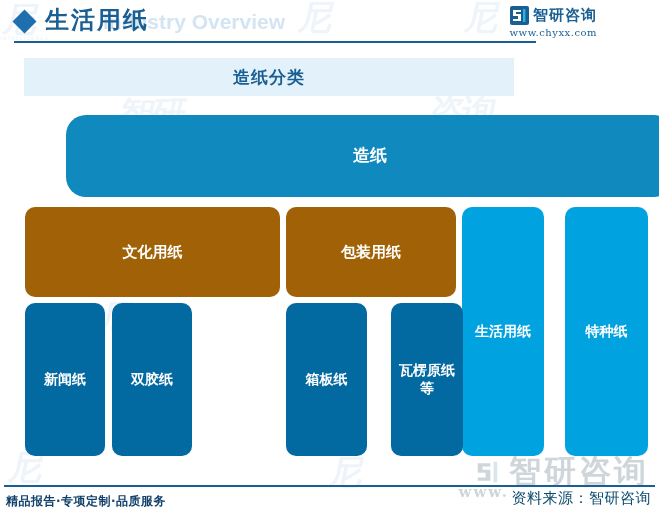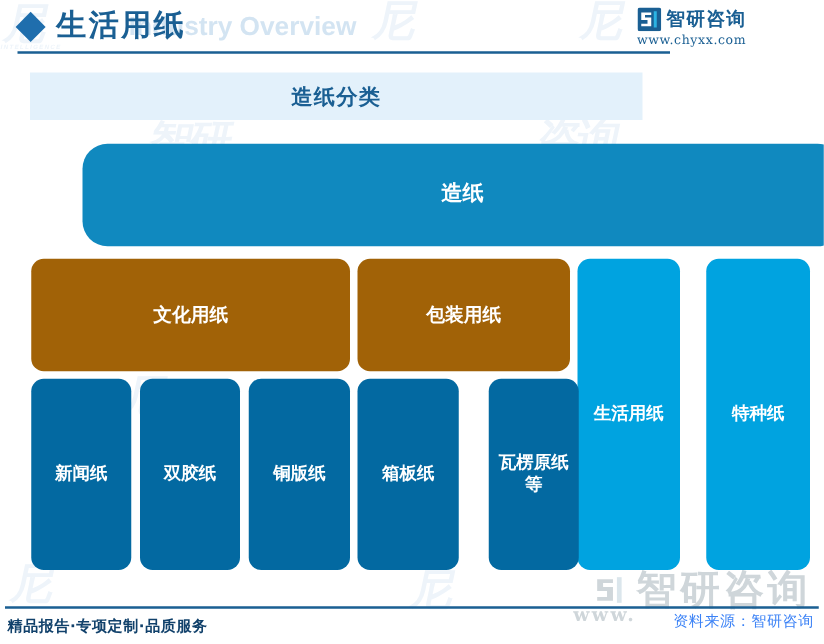--- a/index.html
+++ b/index.html
@@ -172,22 +172,22 @@
     font-size: 12px;
     font-weight: bold;
     color: #11416b;
     font-family: "DejaVu Sans", "Liberation Sans", sans-serif;
     letter-spacing: 0.5px;
     z-index: 3;
   }
   .footer-right {
     position: absolute;
     right: 8px; top: 489px;
-    font-size: 12px;
-    color: #3b82f6;
+    font-size: 15px;
+    color: #0c4a6e;
     font-family: Liberation Mono, monospace;
     letter-spacing: 0.5px;
     z-index: 3;
   }
 
   
   .big-wm {
     position: absolute;
     right: 10px; top: 450px;
     z-index: 1;
@@ -260,21 +260,20 @@
   <div class="node level-0" style="left:25px; top:115px; width:608px; height:82px;">造纸</div>
 
   <div class="node level-1" style="left:25px; top:207px; width:255px; height:90px;">文化用纸</div>
   <div class="node level-1" style="left:286px; top:207px; width:170px; height:90px;">包装用纸</div>
 
   <div class="node tall" style="left:462px; top:207px; width:82px; height:249px;">生活用纸</div>
   <div class="node tall" style="left:550px; top:207px; width:83px; height:249px;margin-left:15px;">特种纸</div>
 
   <div class="node level-2" style="left:25px; top:303px; width:80px; height:153px;">新闻纸</div>
   <div class="node level-2" style="left:112px; top:303px; width:80px; height:153px;">双胶纸</div>
-  <div class="node level-2" style="left:199px; top:303px; width:81px; height:153px;">铜版纸</div>
   <div class="node level-2" style="left:286px; top:303px; width:81px; height:153px;">箱板纸</div>
   <div class="node level-2" style="left:391px; top:303px; width:72px; height:153px;border-radius:10px;">瓦楞原纸等</div>
 </div>
 
 <div class="big-wm">
   <svg width="30" height="30" viewBox="0 0 19 19">
     <path d="M3 4 H11 V6 H6 V8 H11 V15 H3 V13 H8 V10 H3 Z" fill="#cfd6da"></path>
     <rect x="13" y="3" width="2.4" height="13" fill="#dbe6ec"></rect>
   </svg>
   <span class="big-wm-name">智研咨询</span>

